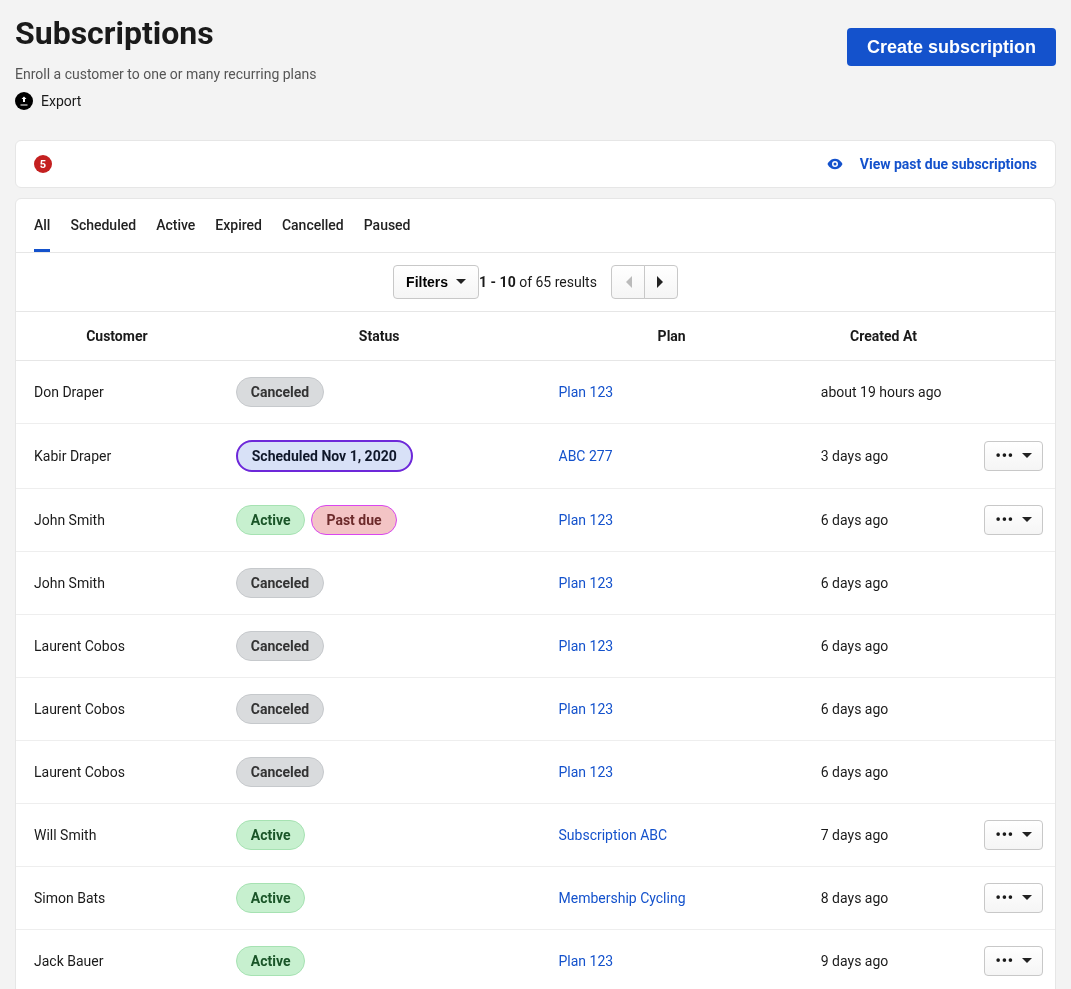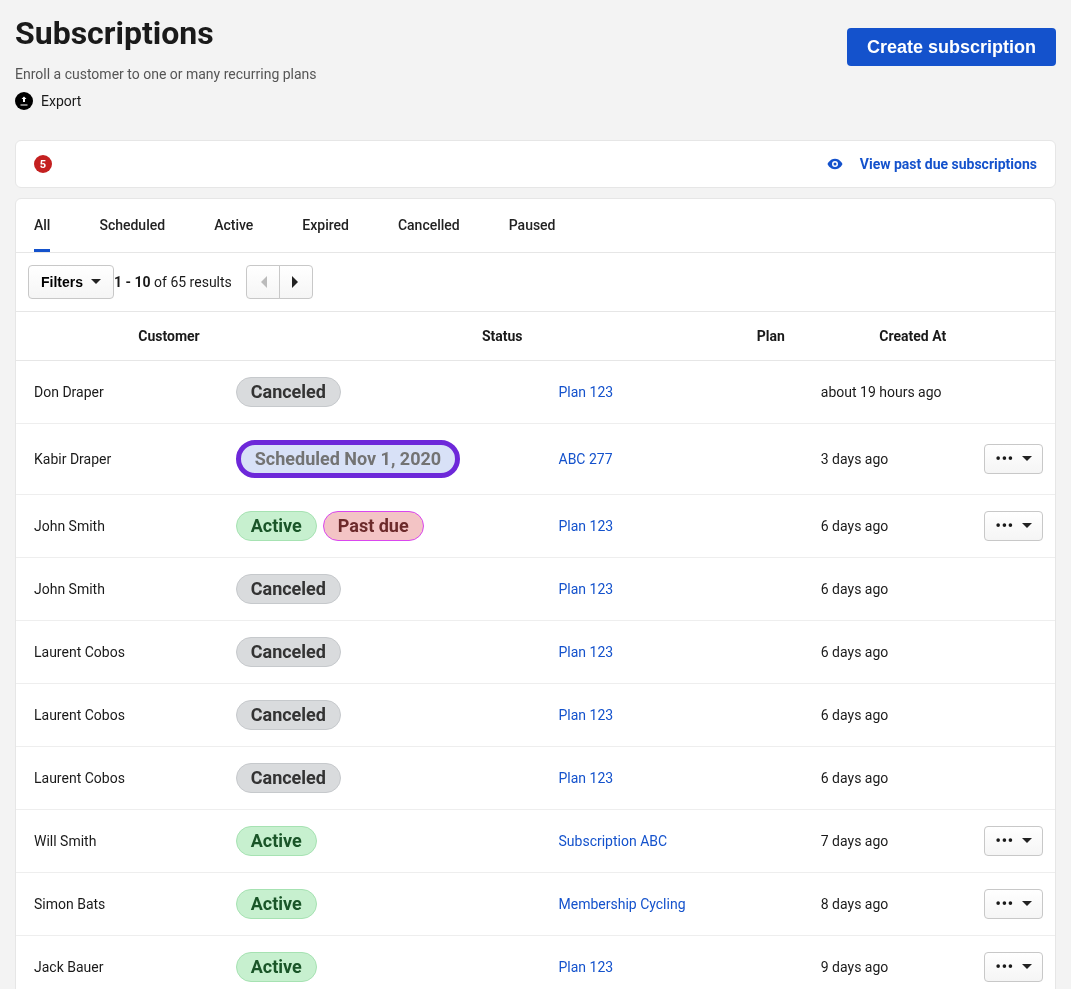--- a/index.html
+++ b/index.html
@@ -61,38 +61,38 @@
 
   
   .panel {
     background:#fff;
     border:1px solid #e6e6e6;
     border-radius:6px;
     margin-top:10px;
   }
   .tabs {
     display:flex;
-    gap:49px;
+    gap:20px;
     padding:0 18px;
     border-bottom:1px solid #e6e6e6;
   }
   .tab {
     padding:18px 0 16px;
     cursor:pointer;
     color:#222;
     font-weight:500;
     border-bottom:3px solid transparent;
   }
   .tab.active {
     border-bottom-color:#1452cc;
   }
 
   .toolbar {
     display:flex;
-    justify-content:flex-start;
+    justify-content:center;
     align-items:center;
     padding:12px 12px;
     border-bottom:1px solid #e6e6e6;
   }
   .filters-btn {
     display:flex; align-items:center; gap:8px;
     background:linear-gradient(#fff,#f5f5f5);
     border:1px solid #c8c8c8;
     border-radius:4px;
     padding:8px 12px;
@@ -114,21 +114,21 @@
     cursor:pointer;
   }
   .pag-btn:first-child { border-radius:4px 0 0 4px; }
   .pag-btn:last-child  { border-radius:0 4px 4px 0; margin-left:-1px; }
   .pag-btn.disabled svg path { fill:#bbb; }
   .pag-btn:not(.disabled) svg path { fill:#222; }
 
   
   table { width:100%; border-collapse:collapse; }
   th {
-    text-align:right;
+    text-align:center;
     font-weight:700;
     padding:16px 18px;
     border-bottom:1px solid #e6e6e6;
   }
   td {
     padding:16px 18px;
     border-bottom:1px solid #eee;
     vertical-align:middle;
   }
   tr:last-child td { border-bottom:1px solid #e6e6e6; }
@@ -140,25 +140,25 @@
   .col-actions  { width:90px; text-align:right; }
   td.col-actions { padding-right:12px; }
 
   .plan-link { color:#1452cc; cursor:pointer; }
 
   .pill {
     display:inline-block;
     border-radius:999px;
     padding:4px 14px;
     font-weight:700;
-    font-size:18px;
+    font-size:14px;
     line-height:20px;
   }
   .pill-canceled  { background:#d9dbdd; border:1px solid #c6c9cc; color:#333; }
-  .pill-scheduled { background:#d8e1f7; border:5px solid #6d28d9; color:#737373; }
+  .pill-scheduled { background:#d8e1f7; border:2px solid #6d28d9; color:#0f172a; }
   .pill-active    { background:#c7f0cf; border:1px solid #a6e2b2; color:#1a5528; }
   .pill-pastdue   { background:#f3c4c5; border:1px solid #d946ef; color:#6c2a2b; }
   .pill + .pill { margin-left:6px; }
 
   .action-btn {
     display:inline-flex; align-items:center; gap:8px;
     background:linear-gradient(#fff,#f5f5f5);
     border:1px solid #c8c8c8;
     border-radius:4px;
     padding:6px 10px;

